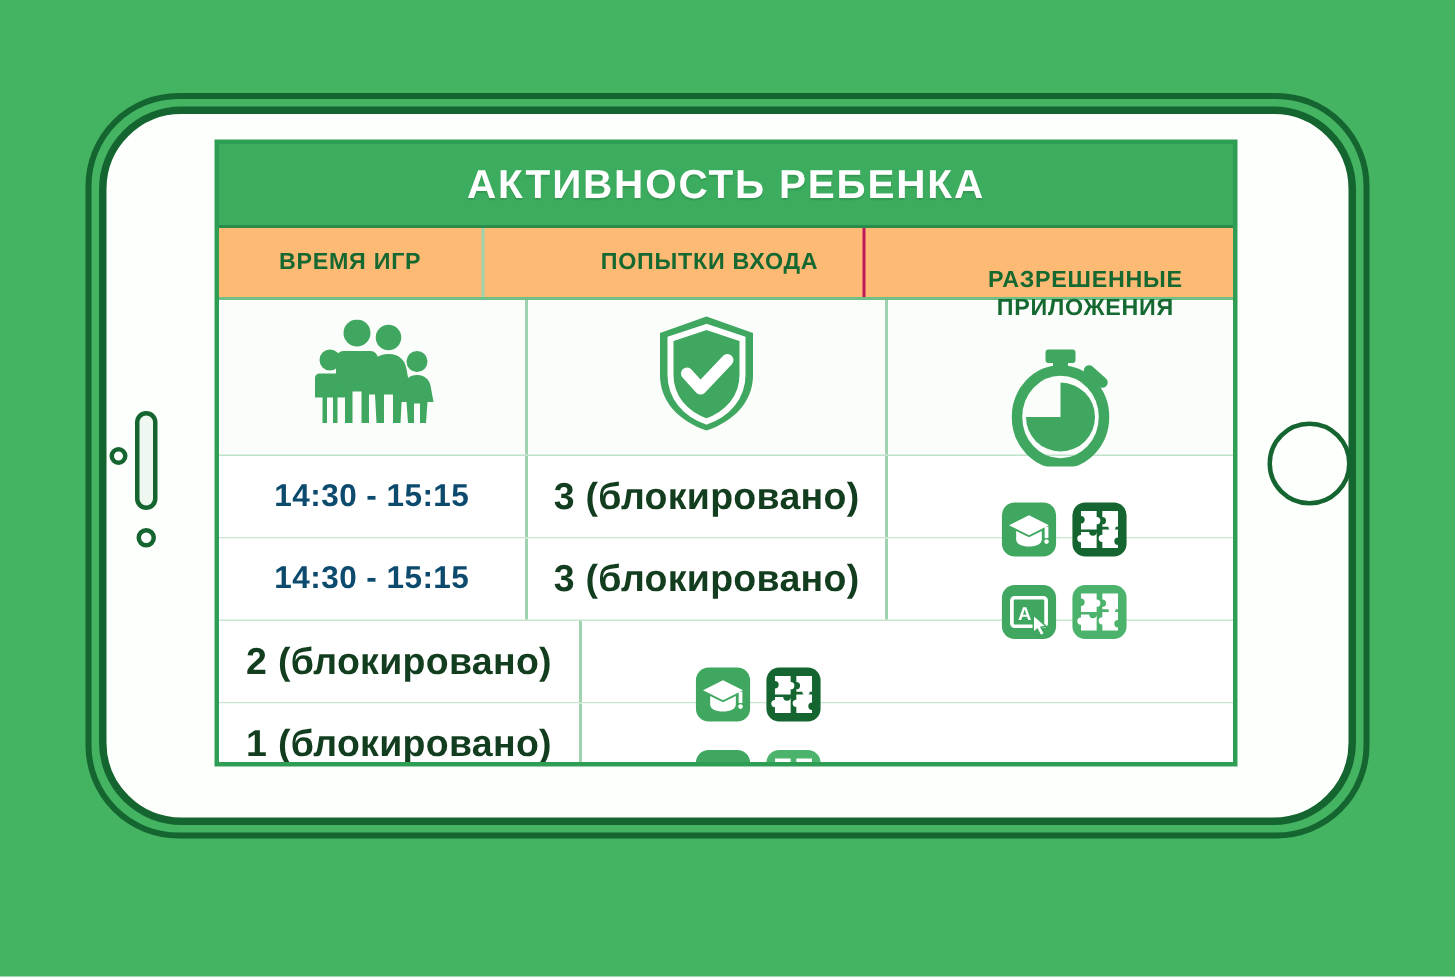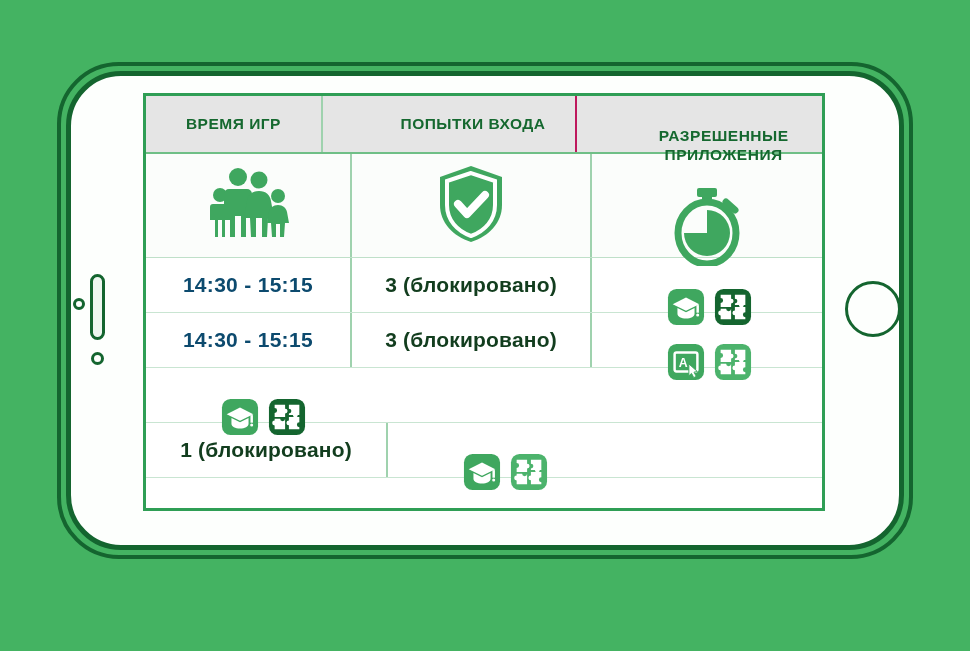--- a/index.html
+++ b/index.html
@@ -103,22 +103,22 @@
     color: #ffffff;
     font-size: 27px;
     font-weight: bold;
     letter-spacing: 1.2px;
     font-family: "Liberation Sans", sans-serif;
     text-shadow: 0 1px 1px rgba(0,0,0,.12);
   }
 
   
   #column-header {
-    height: 58px;
-    background: #e5e5e5;
+    height: 48px;
+    background: #fdba74;
     display: flex;
     border-bottom: 2px solid #6fbf86;
     gap: 48px;
   }
   .col-head {
     display: flex;
     align-items: center;
     justify-content: center;
     text-align: center;
     color: #15682f;
@@ -161,21 +161,21 @@
   .cell.col-1, .cell.col-2 { border-right: 2px solid #9fd2ae; }
 
   .time-text {
     color: #0c4a6e;
     font-size: 21px;
     font-weight: bold;
     letter-spacing: .3px;
   }
   .attempt-text {
     color: #123d1e;
-    font-size: 21px;
+    font-size: 25px;
     font-weight: bold;
     letter-spacing: .2px;
   }
   .apps-cell {
     gap: 9px;
     padding-left: 4px;
   }
   .app-icon { width: 38px; height: 38px; display: block; }
 </style>
 </head>
@@ -185,20 +185,23 @@
 
 <div id="phone-body"></div>
 
 <div id="volume-button"></div>
 <div id="dot-upper"></div>
 <div id="dot-lower"></div>
 <div id="home-button"></div>
 
 <div id="screen">
 
+  <div id="title-bar">
+    <span id="title-text">АКТИВНОСТЬ РЕБЕНКА</span>
+  </div>
 
   <div id="column-header">
     <div class="col-head col-1">ВРЕМЯ ИГР</div>
     <div class="col-head col-2">ПОПЫТКИ ВХОДА</div>
     <div class="col-head col-3">
       <span>
         <span>РАЗРЕШЕННЫЕ</span><br>
         <span>ПРИЛОЖЕНИЯ</span>
       </span>
     </div>
@@ -295,20 +298,23 @@
               <rect x="1" y="1" width="38" height="38" rx="9" fill="#4cb36c"></rect>
               <path d="M7 7h11v4.2a2.6 2.6 0 1 1 0 5.2V20H7v-4.2a2.6 2.6 0 1 0 0-5.2V7z" fill="#ffffff"></path>
               <path d="M22 20h11v5.6a2.6 2.6 0 1 0 0 5.2V33H22v-4.2a2.6 2.6 0 1 1 0-5.2V20z" fill="#ffffff"></path>
               <path d="M7 23.8a2.6 2.6 0 1 0 0 5.2V33h11V21.8a2.6 2.6 0 1 1-5.2 0H7v2z" fill="#ffffff"></path>
               <path d="M33 7H22v4.2a2.6 2.6 0 1 1 0 5.2V18h4.2a2.6 2.6 0 1 0 5.2 0H33V7z" fill="#ffffff"></path>
             </svg>
           </span>
         </div>
       </div>
       <div class="data-row">
+        <div class="cell col-2">
+          <span class="attempt-text">2 (блокировано)</span>
+        </div>
         <div class="cell col-3 apps-cell">
           <span>
             <svg class="app-icon" viewBox="0 0 40 40">
               <rect x="1" y="1" width="38" height="38" rx="9" fill="#3fa75f"></rect>
               <path d="M20 10 6 17l14 7 14-7-14-7z" fill="#ffffff"></path>
               <path d="M11 21v6c0 3 4 5 9 5s9-2 9-5v-6l-9 4.5L11 21z" fill="#ffffff"></path>
               <rect x="31" y="18" width="2.6" height="8" fill="#ffffff"></rect>
               <circle cx="32.3" cy="28.5" r="1.6" fill="#ffffff"></circle>
             </svg>
           </span>

